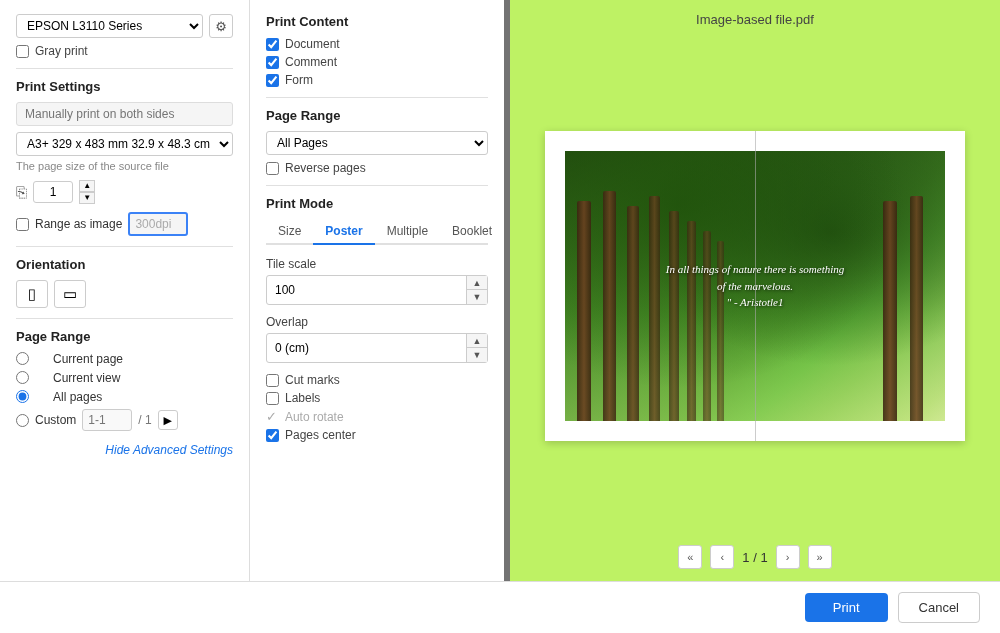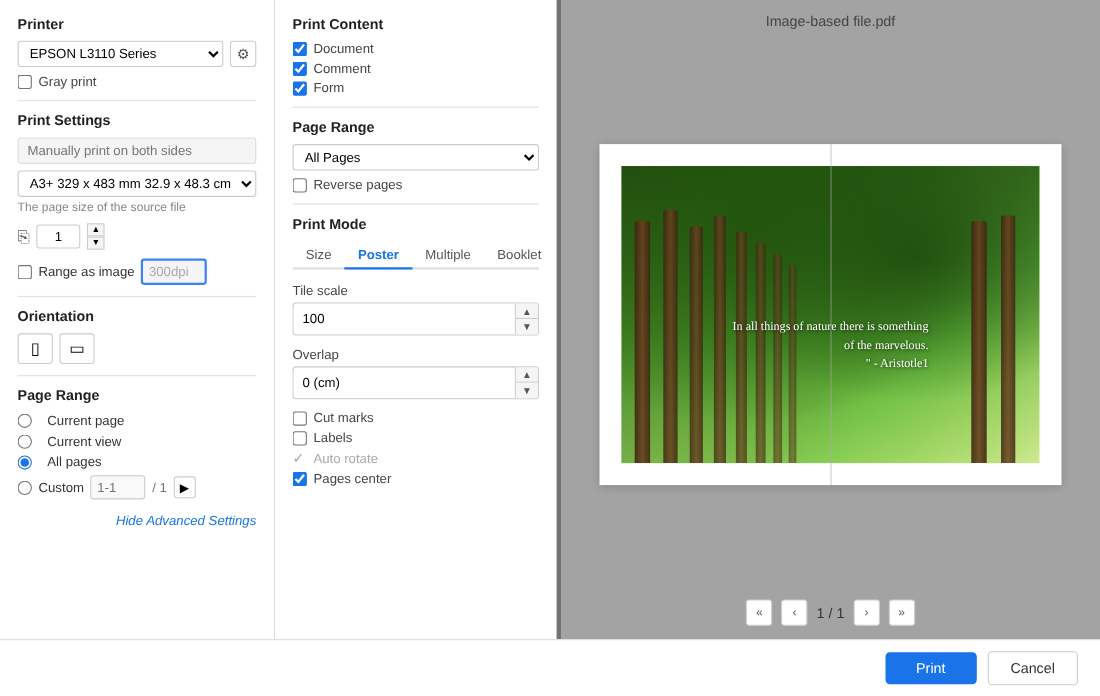--- a/index.html
+++ b/index.html
@@ -162,22 +162,22 @@
       background: #fff;
       cursor: pointer;
       display: flex;
       align-items: center;
       justify-content: center;
       font-size: 15px;
     }
     
     .radio-row {
       display: flex;
-      align-items: flex-end;
-      gap: 14px;
+      align-items: flex-start;
+      gap: 24px;
       margin-bottom: 5px;
       font-size: 12px;
     }
     input[type="radio"] { cursor: pointer; }
     .custom-row {
       display: flex;
       align-items: center;
       gap: 6px;
     }
     .custom-input {
@@ -211,21 +211,21 @@
       cursor: pointer;
       text-align: right;
       margin-top: 12px;
       font-style: italic;
     }
     
     .middle-panel {
       width: 260px;
       background: #fff;
       padding: 14px 16px;
-      border-right: 4px solid #737373;
+      border-right: 6px solid #737373;
       overflow-y: auto;
       flex-shrink: 0;
     }
     .print-content-checks {
       margin-bottom: 4px;
     }
     .page-range-select {
       width: 100%;
       margin-bottom: 6px;
       font-size: 12px;
@@ -280,21 +280,21 @@
       display: flex;
       align-items: center;
       justify-content: center;
       font-size: 9px;
       color: #555;
     }
     .spin-arrow:first-child { border-bottom: 1px solid #ccc; }
     
     .right-panel {
       flex: 1;
-      background: #a3a3a3;
+      background: #bef264;
       display: flex;
       flex-direction: column;
       align-items: center;
       justify-content: space-between;
       padding: 12px;
       gap: 36px;
     }
     .preview-title {
       font-size: 13px;
       color: #444;
@@ -355,26 +355,26 @@
       background: linear-gradient(to right, #3a2510, #6b4020, #3a2510);
       border-radius: 2px 2px 0 0;
     }
     .preview-quote {
       position: absolute;
       left: 50%;
       top: 50%;
       transform: translate(-50%, -50%);
       color: #fff;
       font-size: 11px;
-      text-align: right;
+      font-style: italic;
+      text-align: center;
       line-height: 1.5;
       text-shadow: 1px 1px 3px rgba(0,0,0,0.7);
       white-space: nowrap;
       font-family: Georgia, serif;
-      margin-top: 28px;
     }
     .page-nav {
       display: flex;
       align-items: center;
       gap: 8px;
       margin-top: 10px;
     }
     .page-nav-btn {
       width: 24px;
       height: 24px;
@@ -426,21 +426,20 @@
     .blue-check {
       accent-color: #1a73e8;
     }
   </style>
 </head>
 <body>
 
 <div class="main-container">
 
   <div class="left-panel">
-    <div class="section-title">Printer</div>
     <div class="printer-select-row">
       <select class="printer-select">
         <option>EPSON L3110 Series</option>
       </select>
       <div class="icon-btn">⚙</div>
     </div>
     <div class="checkbox-row">
       <input type="checkbox" style="">
       <span>Gray print</span>
     </div>

